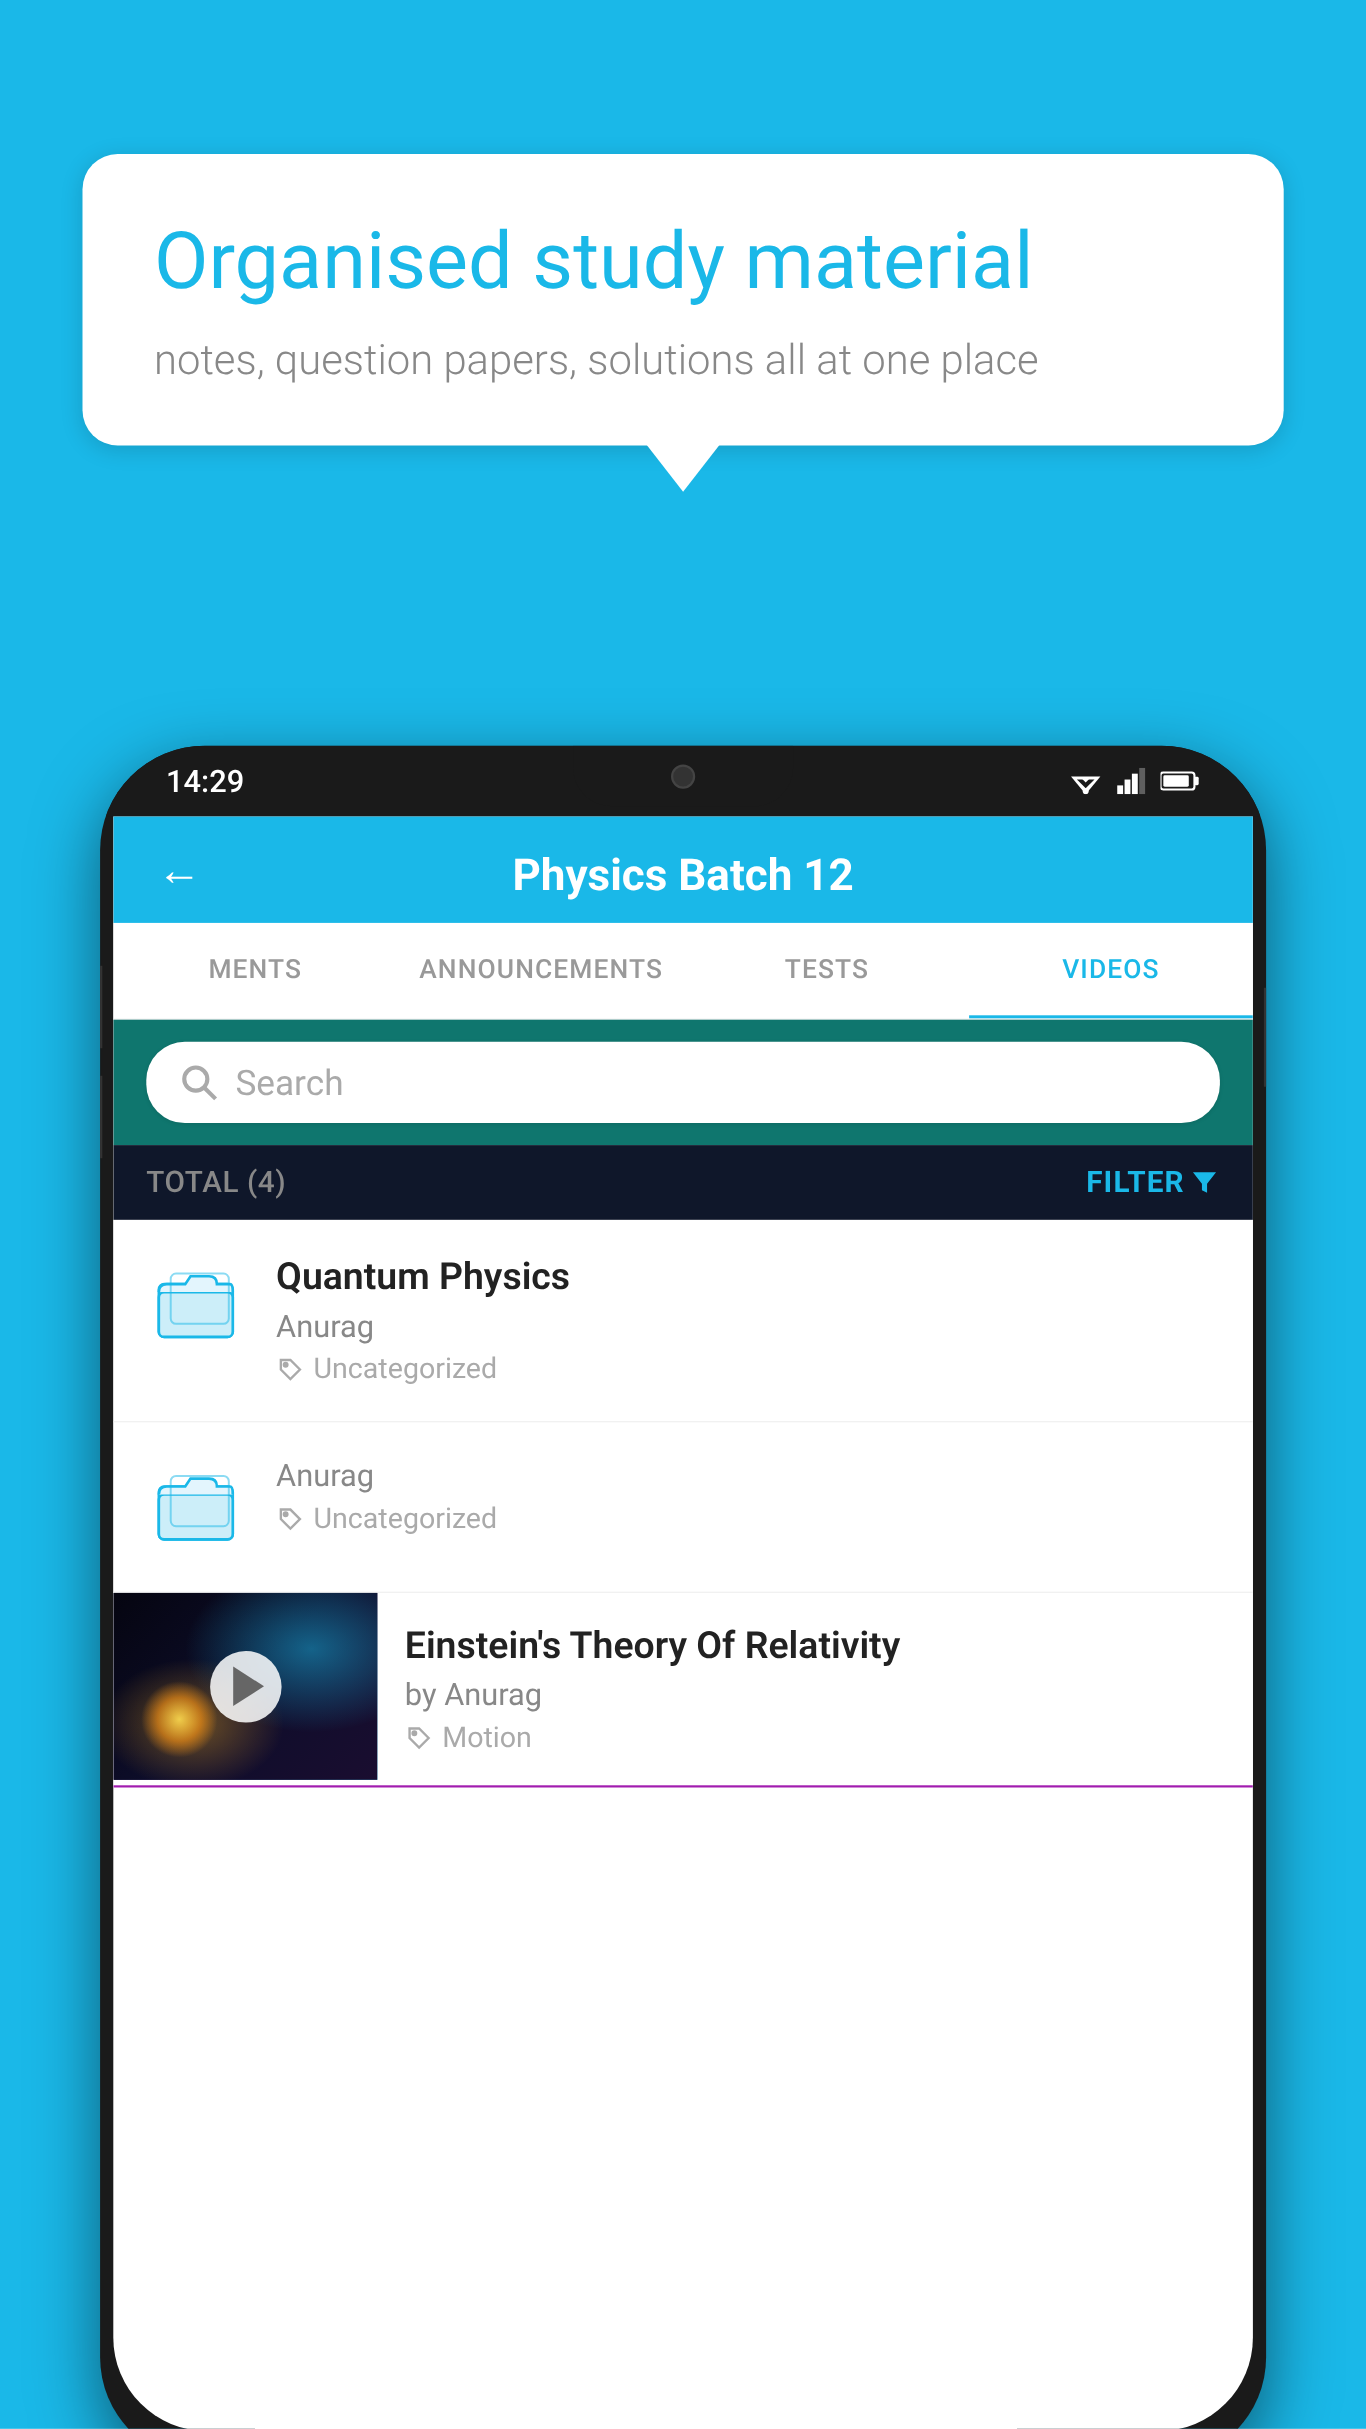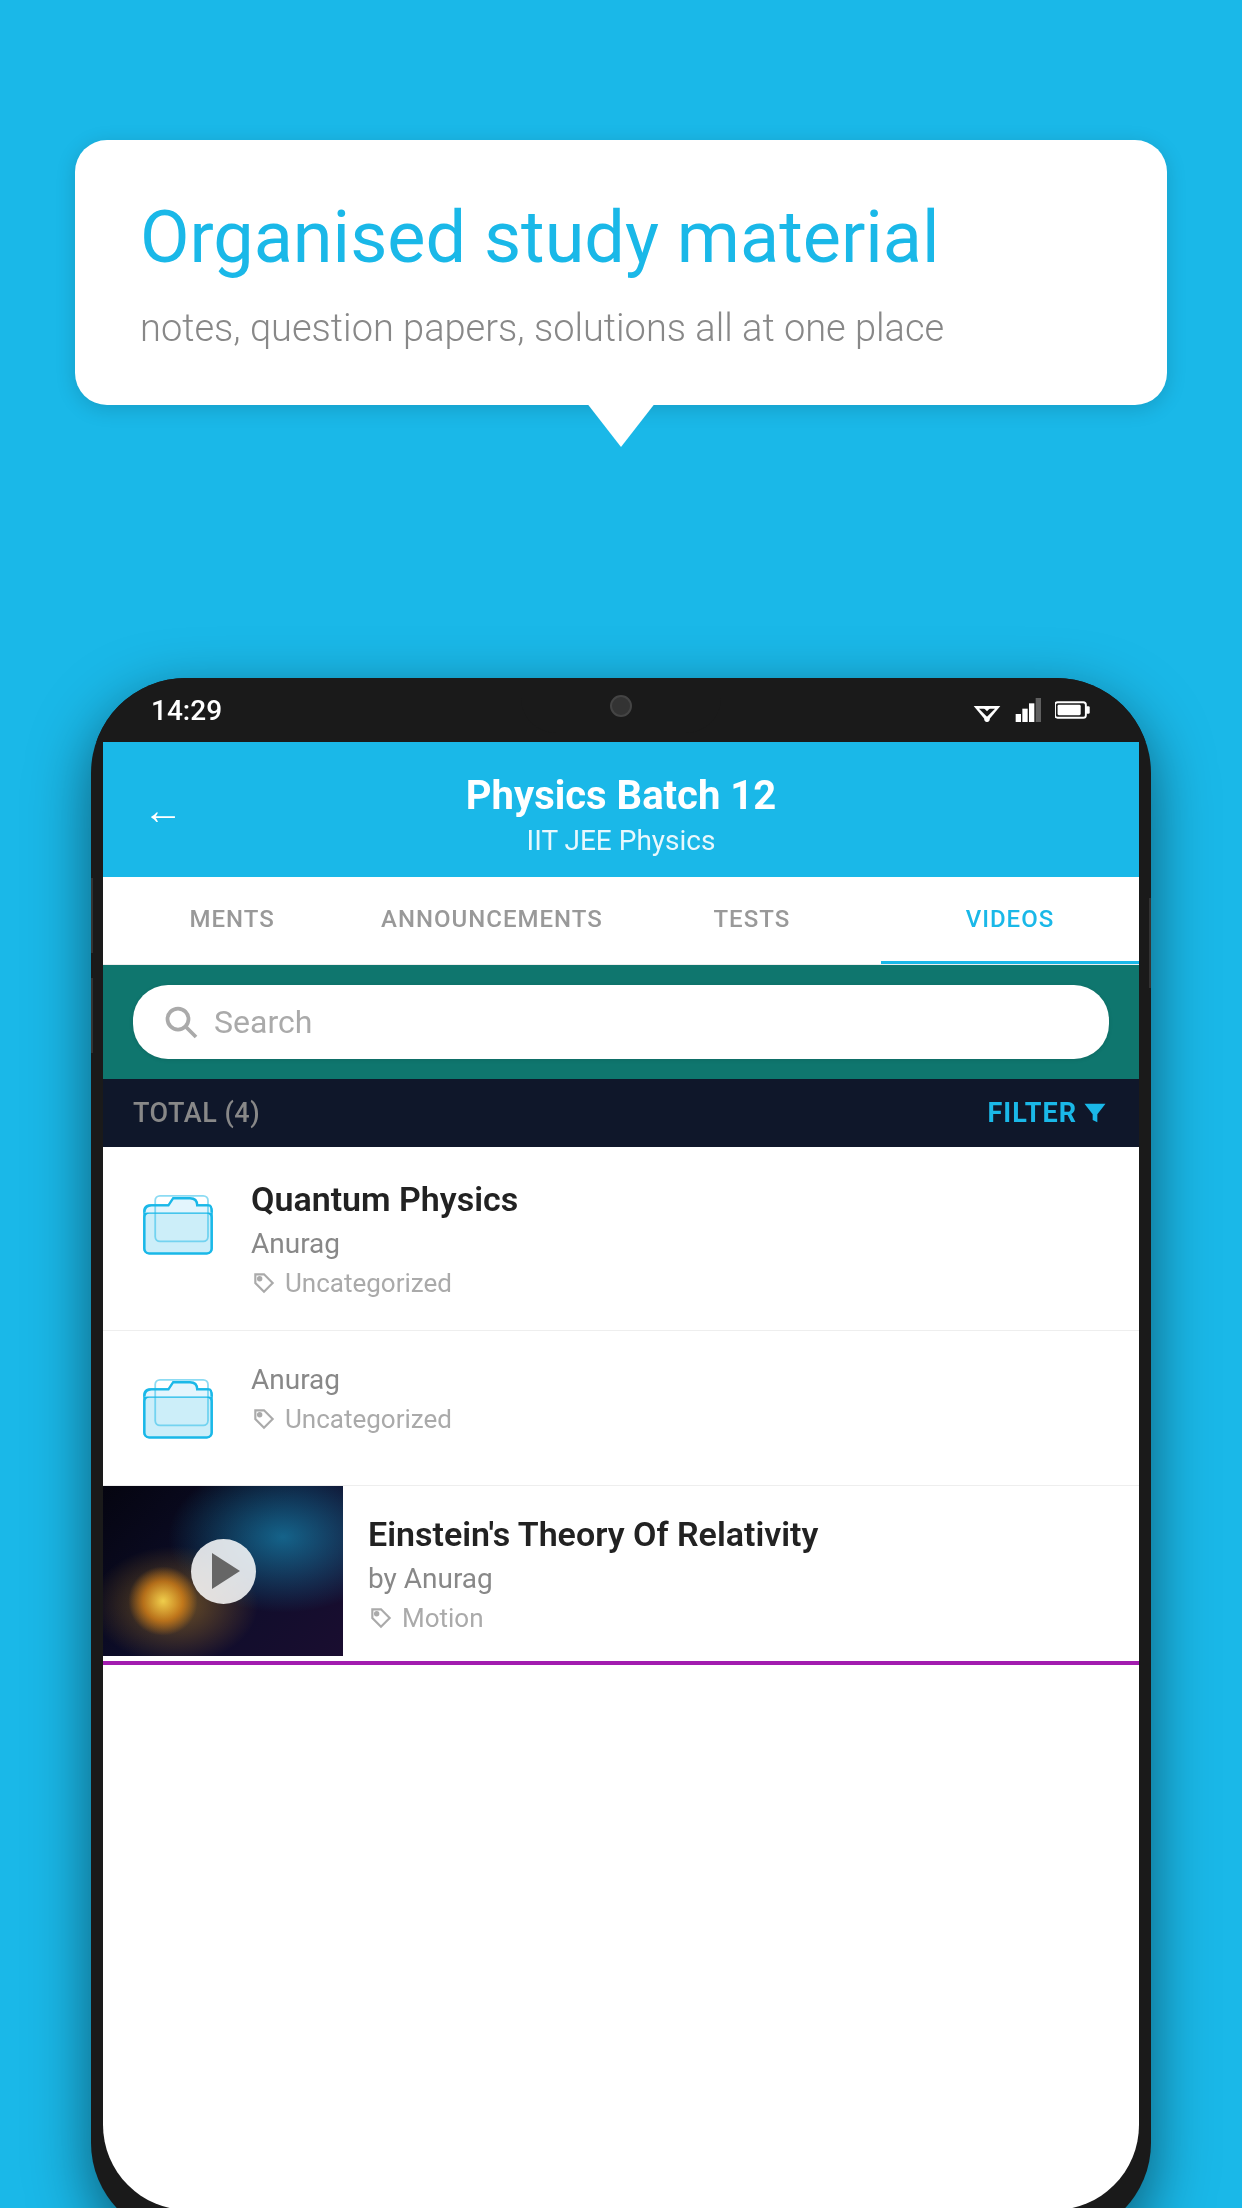--- a/index.html
+++ b/index.html
@@ -288,21 +288,21 @@
       gap: 8px;
       color: #aaa;
       font-size: 26px;
     }
 
     
     .list-item-video {
       display: flex;
       align-items: flex-start;
       padding: 0 0 0 0;
-      border-bottom: 4px solid #a21caf;
+      border-bottom: 2px solid #a21caf;
       cursor: pointer;
       overflow: hidden;
     }
 
     .video-thumbnail {
       width: 240px;
       height: 170px;
       background: linear-gradient(135deg, #0a0a2e 0%, #1a1a4e 30%, #2a1a4e 60%, #1ab8e8 100%);
       flex-shrink: 0;
       position: relative;
@@ -418,21 +418,20 @@
         <rect x="2" y="4" width="18" height="8" rx="1" fill="white"></rect>
       </svg>
     </div>
   </div>
 
   <div class="phone-screen">
 
     <div class="app-header">
       <div class="back-button">←</div>
       <div class="app-title">Physics Batch 12</div>
-      <div class="app-subtitle">IIT JEE   Physics</div>
     </div>
 
     <div class="tabs">
       <div class="tab">MENTS</div>
       <div class="tab">ANNOUNCEMENTS</div>
       <div class="tab">TESTS</div>
       <div class="tab active">VIDEOS</div>
     </div>
 
     <div class="search-bar">

